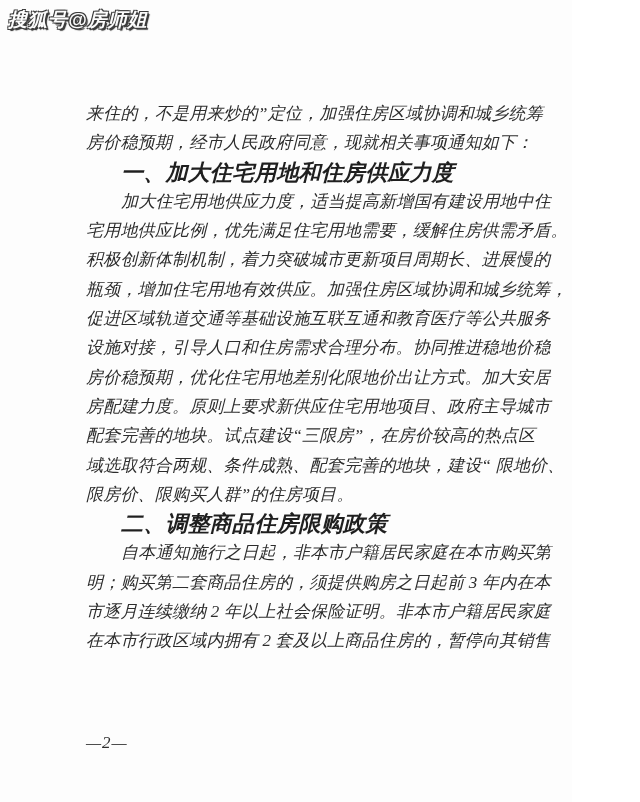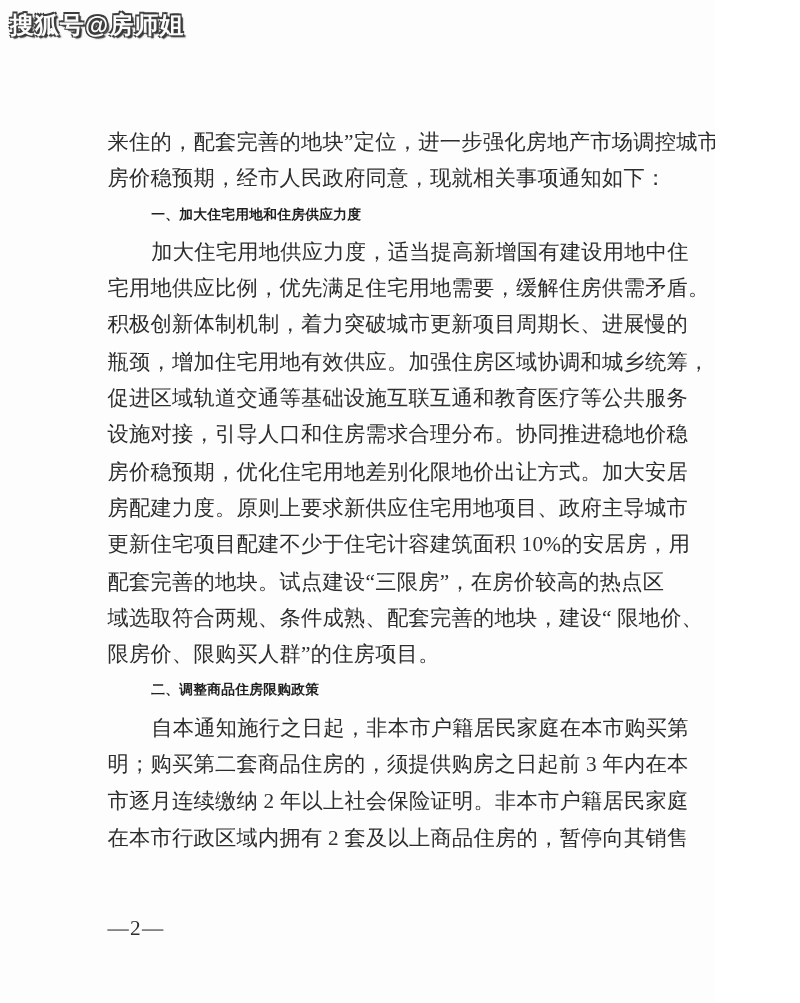--- a/index.html
+++ b/index.html
@@ -3,20 +3,21 @@
 <meta charset="utf-8">
 <style>
   html, body { margin: 0; padding: 0; background: #ffffff; }
   .page {
     position: relative;
     width: 572px;
     height: 802px;
     background: #fdfdfd;
     font-family: "Liberation Serif", serif;
     overflow: hidden;
+    font-style: italic;
   }
   .watermark {
     position: absolute;
     left: 8px;
     top: 7px;
     font-family: "Liberation Sans", sans-serif;
     font-weight: bold;
     font-size: 19px;
     letter-spacing: 1px;
     color: #fcfcfc;
@@ -38,51 +39,50 @@
     font-size: 17px;
     line-height: 29.3px;
     height: 29.3px;
     white-space: nowrap;
     letter-spacing: 0.2px;
   }
   .line.indent { padding-left: 35px; }
   .line.heading {
     font-family: "Liberation Sans", sans-serif;
     font-weight: bold;
-    font-size: 11px;
+    font-size: 22px;
     color: #1f1f1f;
   }
   .page-number {
     position: absolute;
     left: 86px;
     top: 733px;
     font-size: 17px;
     color: #2d2d2d;
     letter-spacing: 1px;
   }
 </style>
 </head>
 <body>
 
 <div class="page">
   <div class="watermark">搜狐号@房师姐</div>
 
   <div class="doc">
-      <div class="line body">来住的，配套完善的地块”定位，进一步强化房地产市场调控城市</div>
+      <div class="line body">来住的，不是用来炒的”定位，加强住房区域协调和城乡统筹</div>
       <div class="line body">房价稳预期，经市人民政府同意，现就相关事项通知如下：</div>
       <div class="line heading indent">一、加大住宅用地和住房供应力度</div>
       <div class="line body indent">加大住宅用地供应力度，适当提高新增国有建设用地中住</div>
       <div class="line body">宅用地供应比例，优先满足住宅用地需要，缓解住房供需矛盾。</div>
       <div class="line body">积极创新体制机制，着力突破城市更新项目周期长、进展慢的</div>
       <div class="line body">瓶颈，增加住宅用地有效供应。加强住房区域协调和城乡统筹，</div>
       <div class="line body">促进区域轨道交通等基础设施互联互通和教育医疗等公共服务</div>
       <div class="line body">设施对接，引导人口和住房需求合理分布。协同推进稳地价稳</div>
       <div class="line body">房价稳预期，优化住宅用地差别化限地价出让方式。加大安居</div>
       <div class="line body">房配建力度。原则上要求新供应住宅用地项目、政府主导城市</div>
-      <div class="line body">更新住宅项目配建不少于住宅计容建筑面积 10%的安居房，用</div>
       <div class="line body">配套完善的地块。试点建设“三限房”，在房价较高的热点区</div>
       <div class="line body">域选取符合两规、条件成熟、配套完善的地块，建设“ 限地价、</div>
       <div class="line body">限房价、限购买人群”的住房项目。</div>
       <div class="line heading indent">二、调整商品住房限购政策</div>
       <div class="line body indent">自本通知施行之日起，非本市户籍居民家庭在本市购买第</div>
       <div class="line body">明；购买第二套商品住房的，须提供购房之日起前 3 年内在本</div>
       <div class="line body">市逐月连续缴纳 2 年以上社会保险证明。非本市户籍居民家庭</div>
       <div class="line body">在本市行政区域内拥有 2 套及以上商品住房的，暂停向其销售</div>
     </div>
 

